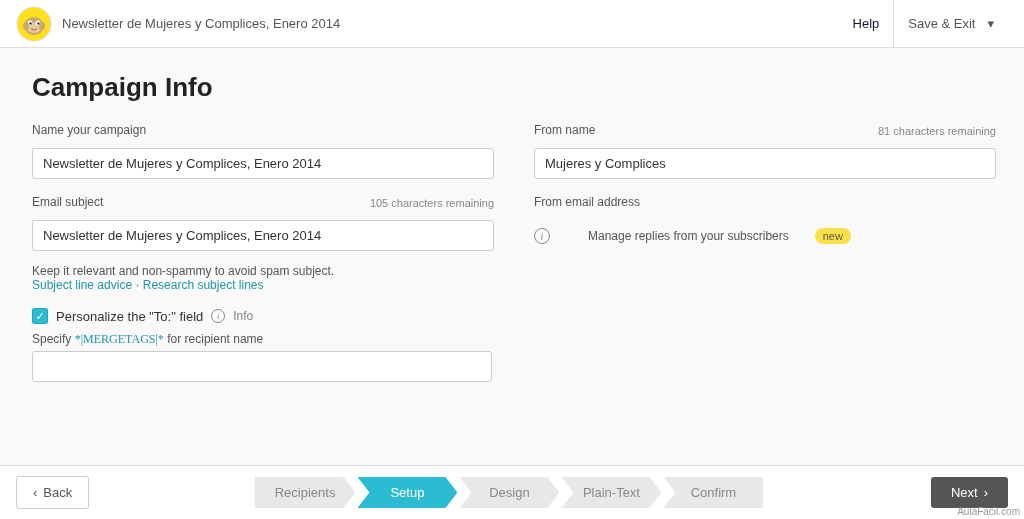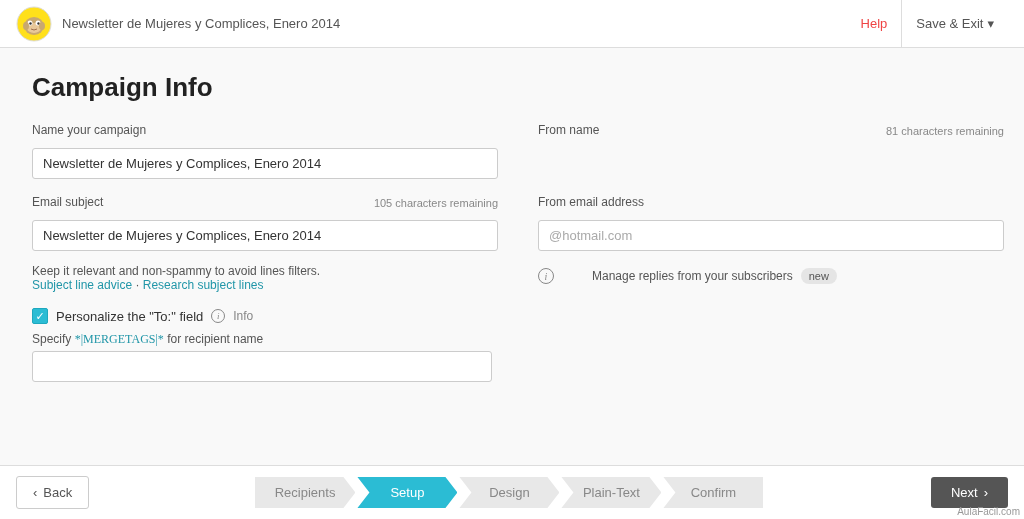--- a/index.html
+++ b/index.html
@@ -36,42 +36,42 @@
       font-size: 13px;
       color: #555;
     }
     .top-nav-right {
       display: flex;
       align-items: center;
       gap: 0;
     }
     .nav-help {
       font-size: 13px;
-      color: #ef4444;
+      color: #0f172a;
       padding: 0 14px;
       border-right: 1px solid #ddd;
       height: 48px;
       display: flex;
       align-items: center;
       cursor: pointer;
     }
     .nav-save-exit {
       font-size: 13px;
       color: #555;
       padding: 0 14px;
       display: flex;
       align-items: center;
-      gap: 4px;
+      gap: 12px;
       cursor: pointer;
       height: 40px;
     }
 
     
     .main-content {
-      padding: 24px 20px 0 32px;
+      padding: 24px 28px 0 32px;
       background: #f9f9f9;
       height: calc(519px - 48px - 54px);
       overflow: hidden;
     }
 
     .page-title {
       font-size: 26px;
       font-weight: bold;
       color: #222;
       margin-bottom: 20px;
@@ -149,25 +149,26 @@
       color: #888;
       font-style: italic;
       font-family: serif;
     }
     .manage-replies-text {
       font-size: 12px;
       color: #555;
       margin-left: 30px;
     }
     .new-badge {
-      background: #e5e5e5;
+      background: #fde047;
       color: #555;
       font-size: 11px;
       padding: 2px 8px;
       border-radius: 10px;
+      margin-left: 18px;
     }
 
     
     .personalize-row {
       display: flex;
       align-items: center;
       gap: 8px;
       margin-top: 16px;
       margin-bottom: 8px;
     }
@@ -350,41 +351,41 @@
         <label class="form-label">Name your campaign</label>
       </div>
       <input class="form-input" type="text" value="Newsletter de Mujeres y Complices, Enero 2014" style="">
     </div>
 
     <div class="form-group">
       <div class="form-label-row">
         <label class="form-label">From name</label>
         <span class="chars-remaining">81 characters remaining</span>
       </div>
+      <input class="form-input" type="text" value="Mujeres y Complices" style="">
     </div>
 
     <div class="form-group">
       <div class="form-label-row">
         <label class="form-label">Email subject</label>
         <span class="chars-remaining">105 characters remaining</span>
       </div>
       <input class="form-input" type="text" value="Newsletter de Mujeres y Complices, Enero 2014" style="">
       <div class="spam-warning">
-        <span>Keep it relevant and non-spammy to avoid lines filters.</span><br>
+        <span>Keep it relevant and non-spammy to avoid spam subject.</span><br>
         <a href="#">Subject line advice</a>
         <span> · </span>
         <a href="#">Research subject lines</a>
       </div>
     </div>
 
     <div class="form-group">
       <div class="form-label-row">
         <label class="form-label">From email address</label>
       </div>
-      <input class="form-input from-email-input" type="text" value="@hotmail.com" style="">
       <div class="manage-replies-row">
         <span class="info-icon">i</span>
         <span class="manage-replies-text">Manage replies from your subscribers</span>
         <span class="new-badge">new</span>
       </div>
     </div>
   </div>
 
   
   <div class="personalize-row">

